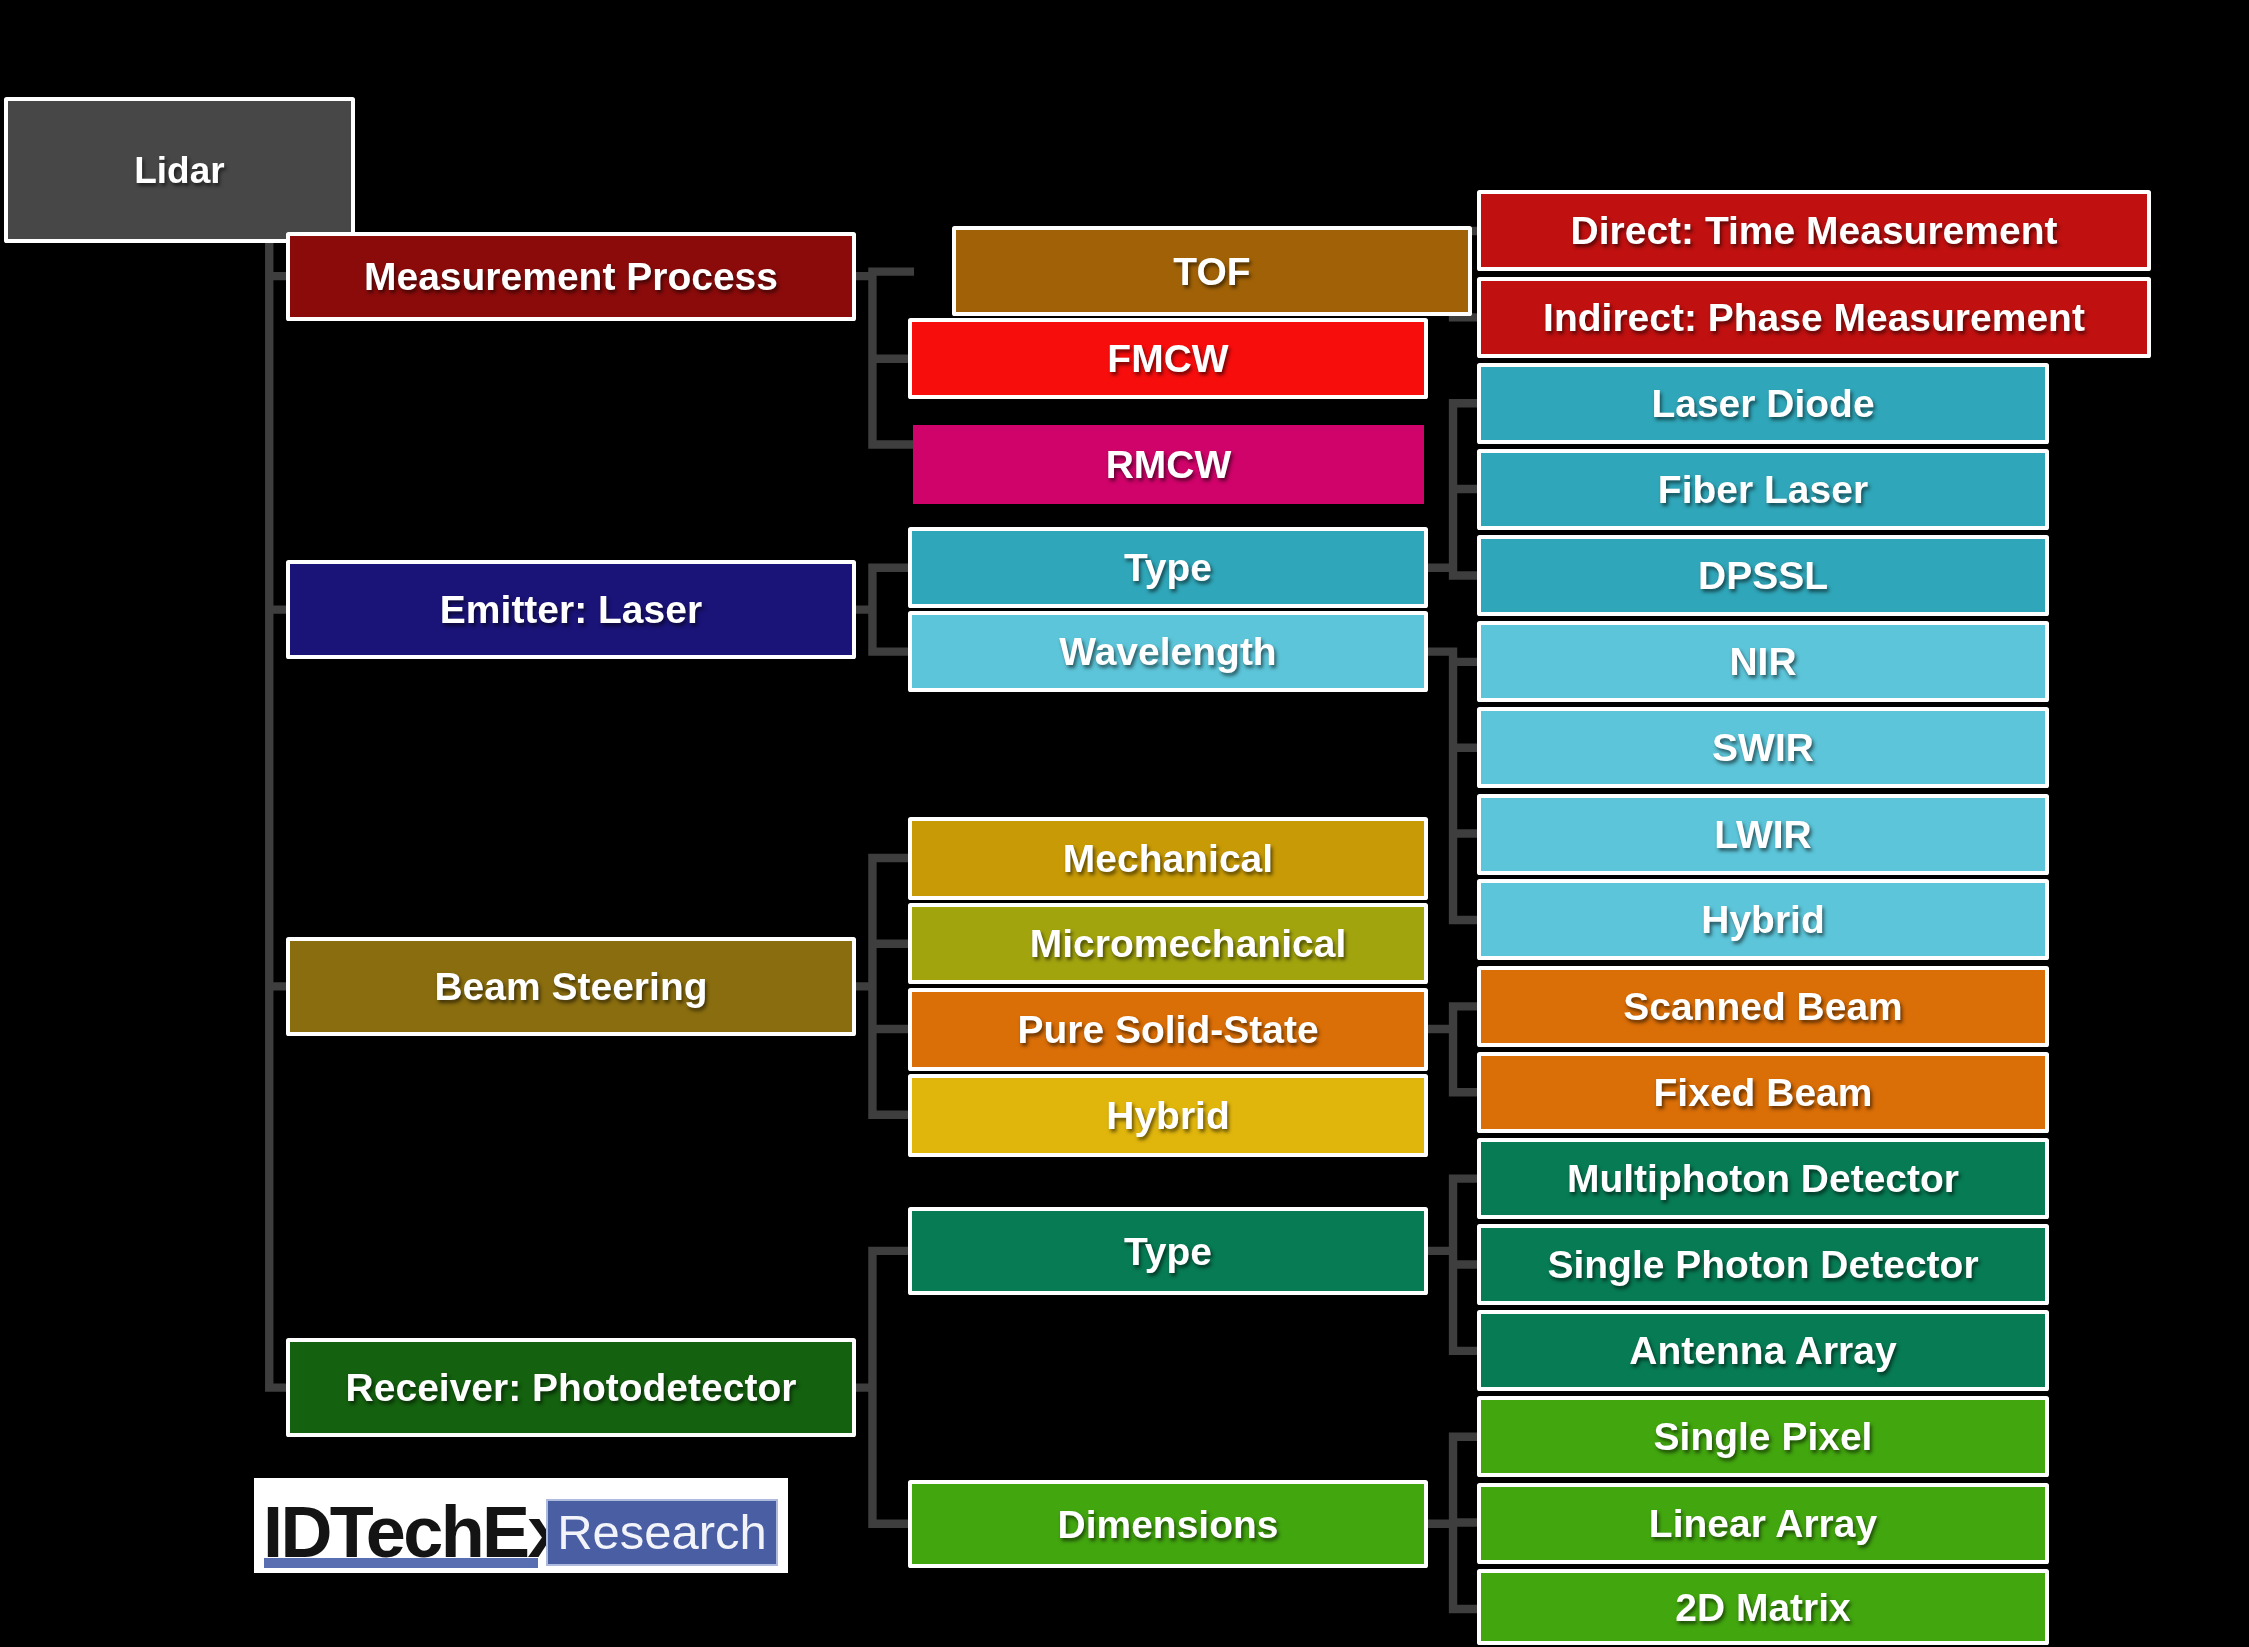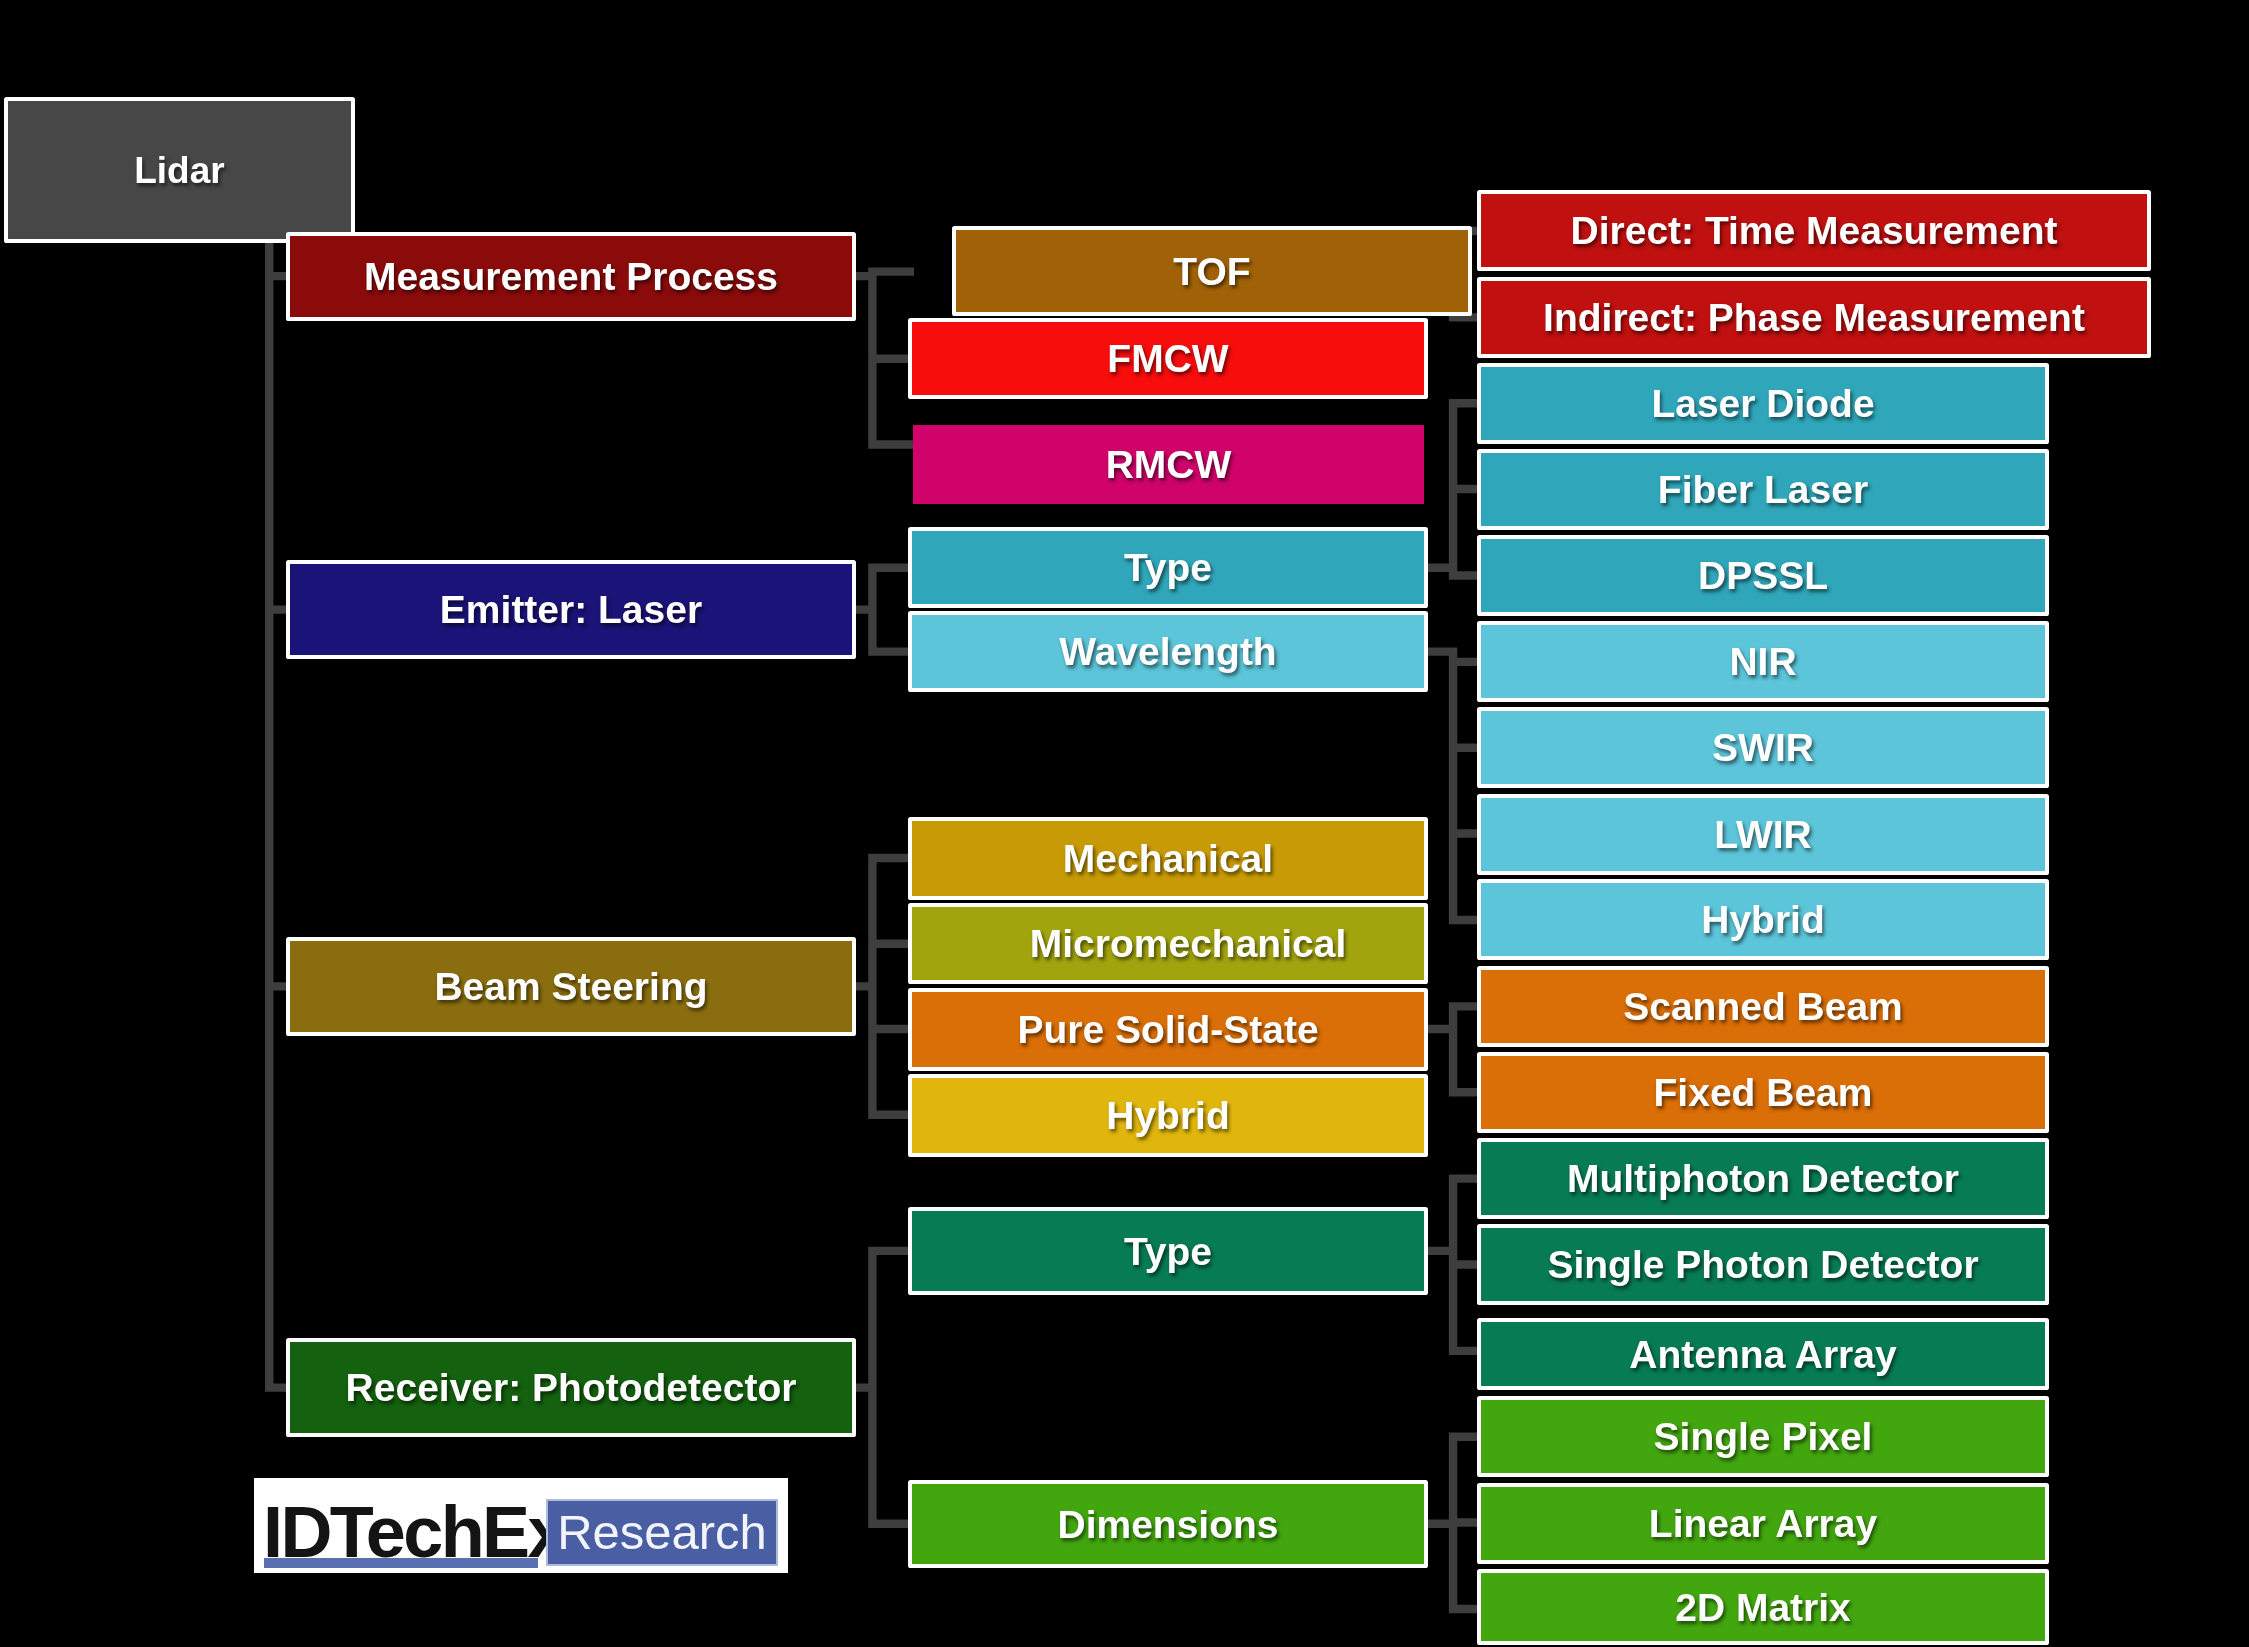--- a/index.html
+++ b/index.html
@@ -138,21 +138,21 @@
   <div class="node" style="left: 1477px; top: 1052px; width: 572px; height: 81px; background: rgb(218, 110, 7);">
     <span class="lbl">Fixed Beam</span>
   </div>
 
   <div class="node" style="left: 1477px; top: 1138px; width: 572px; height: 81px; background: rgb(7, 123, 84);">
     <span class="lbl">Multiphoton Detector</span>
   </div>
   <div class="node" style="left: 1477px; top: 1224px; width: 572px; height: 81px; background: rgb(7, 123, 84);">
     <span class="lbl">Single Photon Detector</span>
   </div>
-  <div class="node" style="left: 1477px; top: 1310px; width: 572px; height: 72px; background: rgb(7, 123, 84); margin-top: 8px;">
+  <div class="node" style="left: 1477px; top: 1310px; width: 572px; height: 81px; background: rgb(7, 123, 84);">
     <span class="lbl">Antenna Array</span>
   </div>
 
   <div class="node" style="left: 1477px; top: 1396px; width: 572px; height: 81px; background: rgb(66, 166, 15);">
     <span class="lbl">Single Pixel</span>
   </div>
   <div class="node" style="left: 1477px; top: 1483px; width: 572px; height: 81px; background: rgb(66, 166, 15);">
     <span class="lbl">Linear Array</span>
   </div>
   <div class="node" style="left: 1477px; top: 1569px; width: 572px; height: 76px; background: rgb(66, 166, 15);">

